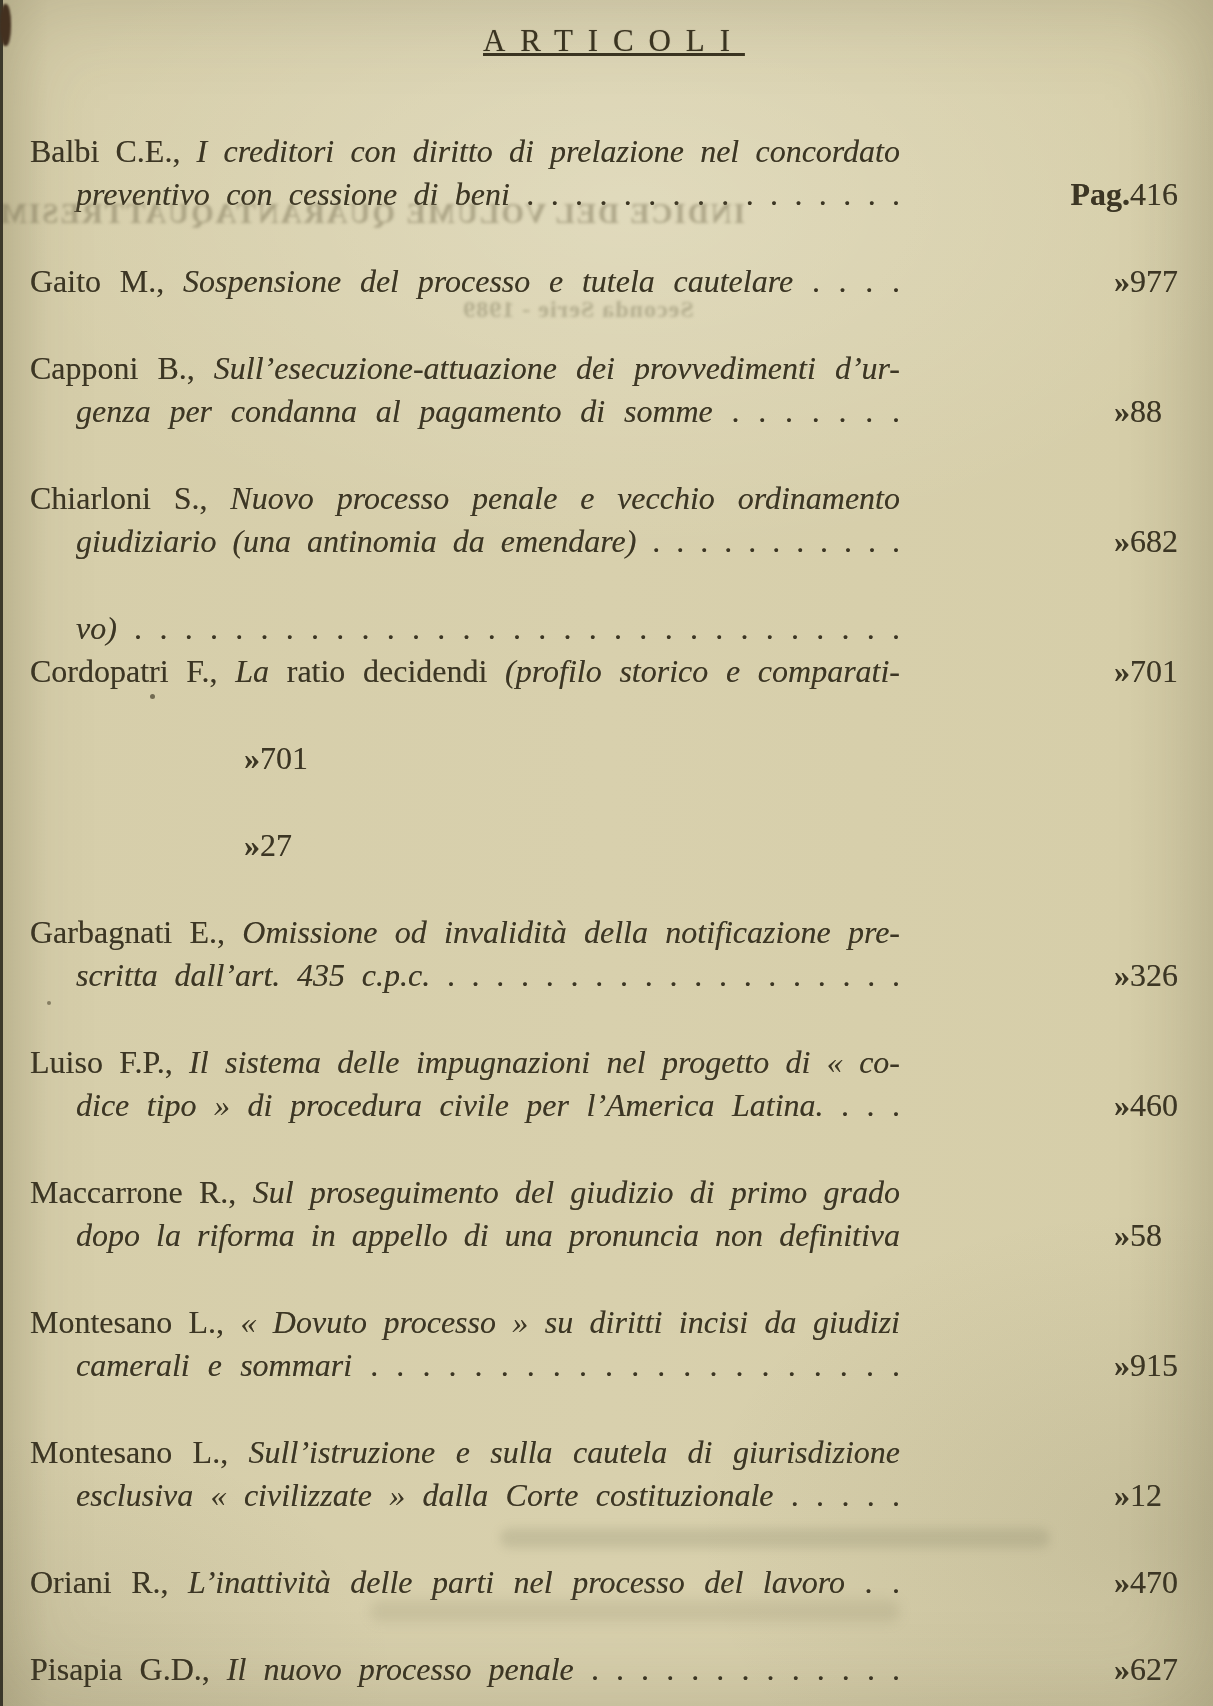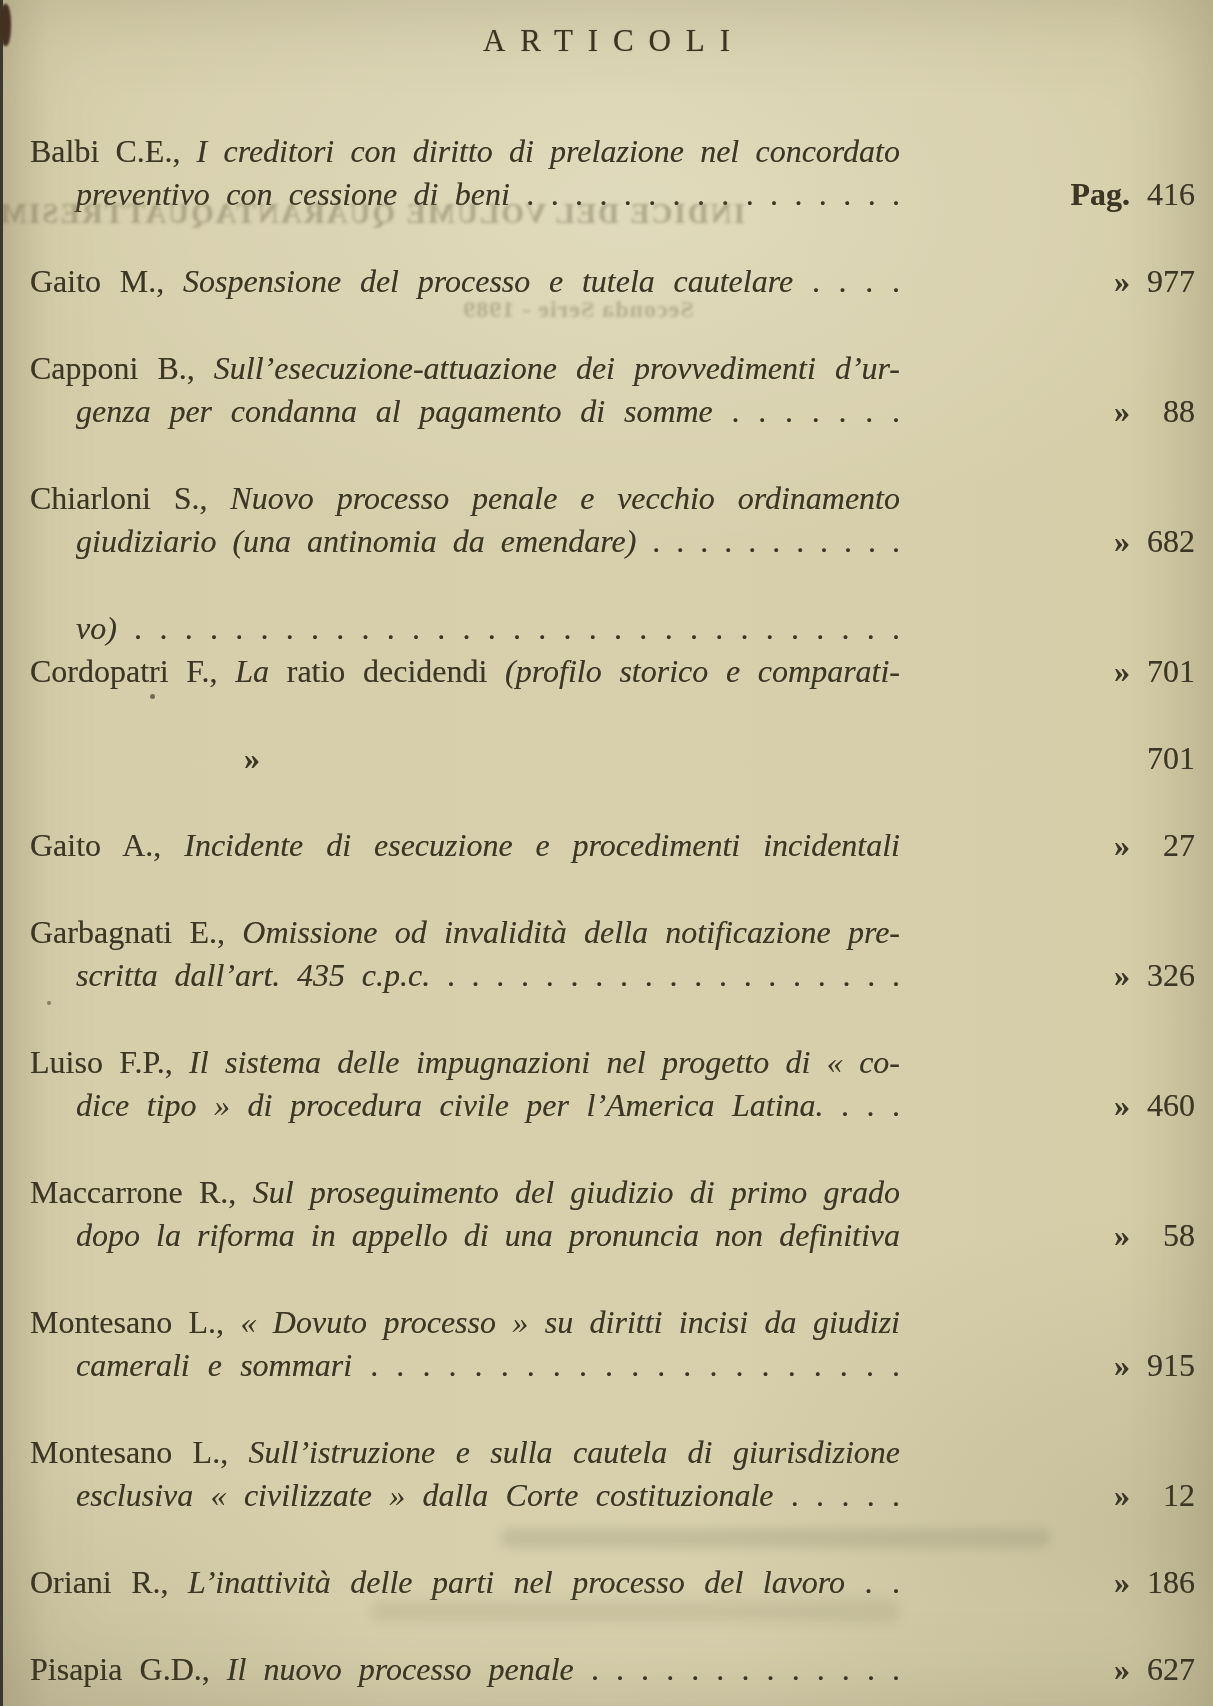--- a/index.html
+++ b/index.html
@@ -24,20 +24,21 @@
     height: 50px;
     line-height: 50px;
     margin-bottom: 64px;
     text-align: center;
     font-size: 31px;
     font-weight: normal;
     letter-spacing: 0.48em;
     text-indent: 0.48em;
     color: #3a3421;
     text-shadow: 0 0 1px rgba(58,52,33,0.45);
+    text-decoration: underline;
   }
   .entries {
     padding: 0 18px 0 30px;
     font-size: 32px;
     text-shadow: 0 0 0.6px rgba(60,54,38,0.5);
   }
   .entry {
     display: flex;
     align-items: flex-end;
     margin-bottom: 44px;
@@ -57,21 +58,20 @@
     width: 130px;
     margin-left: 100px;
     line-height: 43px;
     text-align: right;
     flex-shrink: 0;
     font-weight: bold;
   }
   .entry-page {
     flex: 1;
     line-height: 43px;
-    text-align: right;
   }
   
   .ghost {
     position: absolute;
     transform: scaleX(-1);
     filter: blur(1.4px);
     font-weight: bold;
     color: rgba(125,118,88,0.50);
     pointer-events: none;
     text-align: center;
@@ -154,23 +154,20 @@
           <div class="line"><span class="rm">Cordopatri F., </span><span class="it">La </span><span class="rm">ratio decidendi </span><span class="it">(profilo storico e comparati-</span></div>
         </div>
         <div class="entry-ref">»</div>
         <div class="entry-page">701</div>
       </div>
       <div class="entry">
         <div class="entry-ref">»</div>
         <div class="entry-page">701</div>
       </div>
       <div class="entry">
-        <div class="entry-text">
-          <div class="line"><span class="rm">Gaito A., </span><span class="it">Incidente di esecuzione e procedimenti incidentali</span></div>
-        </div>
         <div class="entry-ref">»</div>
         <div class="entry-page">27</div>
       </div>
       <div class="entry">
         <div class="entry-text">
           <div class="line"><span class="rm">Garbagnati E., </span><span class="it">Omissione od invalidità della notificazione pre-</span></div>
           <div class="line cont"><span class="it">scritta dall’art. 435 c.p.c.</span><span class="rm"> . . . . . . . . . . . . . . . . . . .</span></div>
         </div>
         <div class="entry-ref">»</div>
         <div class="entry-page">326</div>
@@ -205,21 +202,21 @@
           <div class="line cont"><span class="it">esclusiva « civilizzate » dalla Corte costituzionale</span><span class="rm"> . . . . .</span></div>
         </div>
         <div class="entry-ref">»</div>
         <div class="entry-page">12</div>
       </div>
       <div class="entry">
         <div class="entry-text">
           <div class="line"><span class="rm">Oriani R., </span><span class="it">L’inattività delle parti nel processo del lavoro</span><span class="rm"> . .</span></div>
         </div>
         <div class="entry-ref">»</div>
-        <div class="entry-page">186</div>
+        <div class="entry-page">470</div>
       </div>
       <div class="entry">
         <div class="entry-text">
           <div class="line"><span class="rm">Pisapia G.D., </span><span class="it">Il nuovo processo penale</span><span class="rm"> . . . . . . . . . . . . .</span></div>
         </div>
         <div class="entry-ref">»</div>
         <div class="entry-page">627</div>
       </div>
     </div>
 

